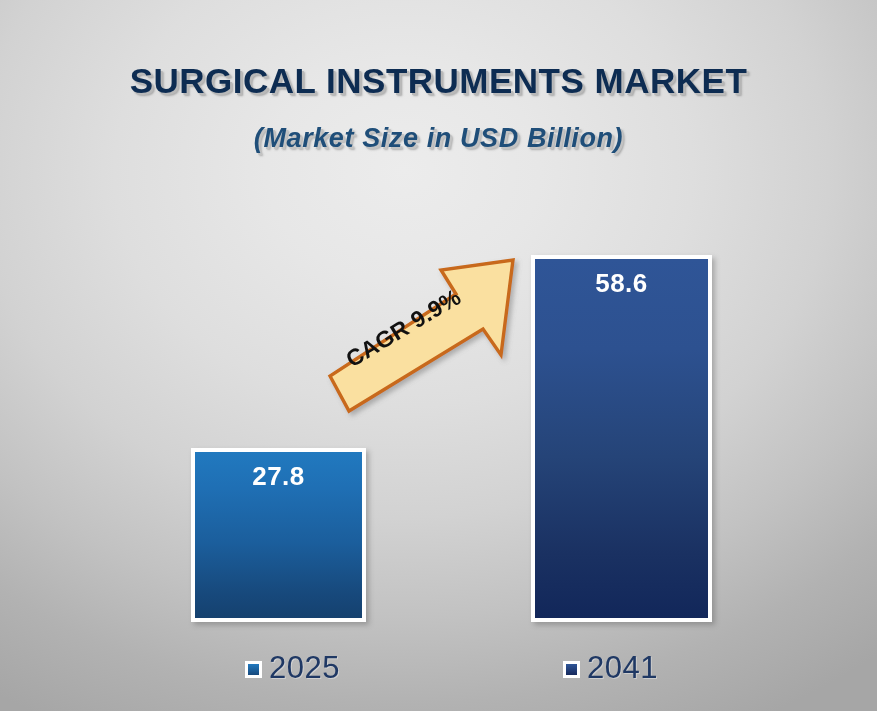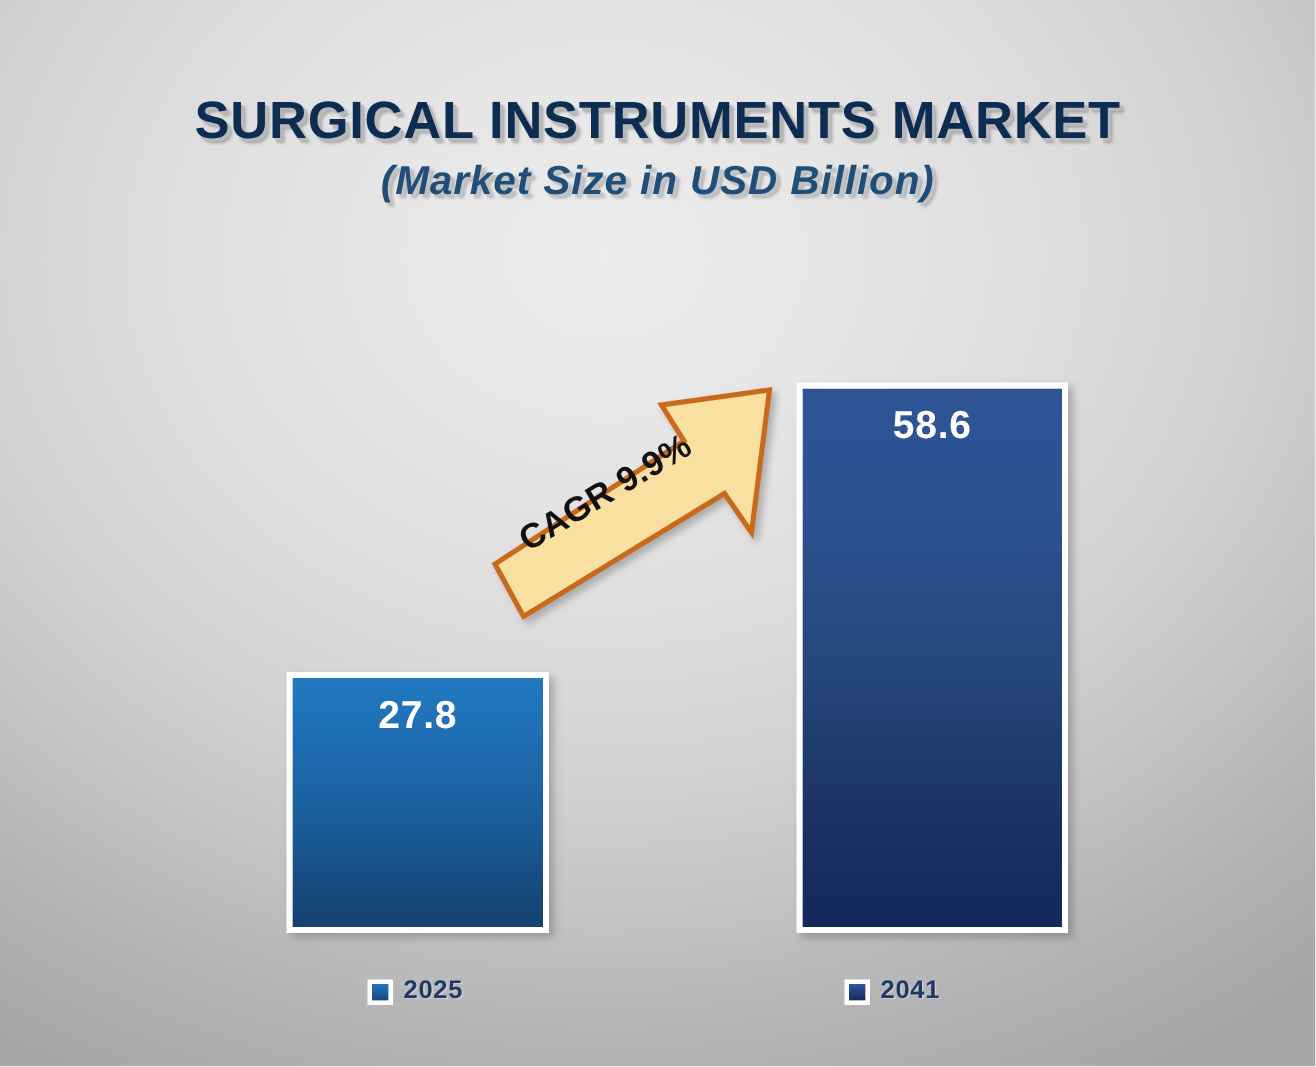--- a/index.html
+++ b/index.html
@@ -51,21 +51,21 @@
   }
   .chart-subtitle {
     font-size: 27px;
     font-weight: bold;
     font-style: italic;
     letter-spacing: 0.6px;
     color: #1f4e79;
     text-shadow:
       2px 2px 0px #c3c3c3,
       3px 3px 2px rgba(120,120,120,0.5);
-    margin: 4px 0 0 0;
+    margin: 22px 0 0 0;
     padding: 0;
   }
 
   
   .plot-area {
     position: absolute;
     left: 0;
     top: 0;
     width: 877px;
     height: 711px;
@@ -148,22 +148,22 @@
     width: 17px;
     height: 17px;
     border: 3px solid #ffffff;
     box-sizing: border-box;
     flex: 0 0 auto;
     margin-top: 3px;
   }
   #legend-swatch-2025 { background: linear-gradient(to bottom, #2179bf, #17497c); }
   #legend-swatch-2033 { background: linear-gradient(to bottom, #2f5597, #16295c); }
   .legend-label {
-    font-size: 17px;
-    font-weight: bold;
+    font-size: 31px;
+    font-weight: normal;
     color: #1f3864;
     letter-spacing: 0.5px;
     text-shadow: 1px 1px 0 rgba(255,255,255,0.35);
   }
 </style>
 </head>
 <body>
 
 <div id="chart-canvas">
 

